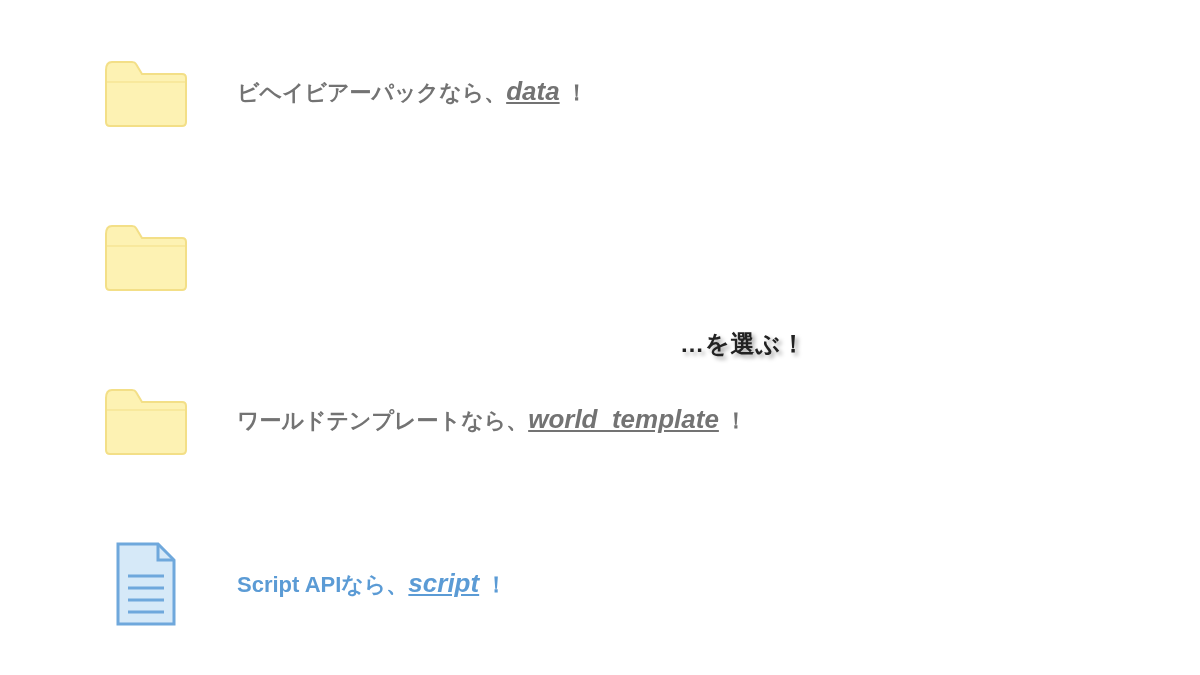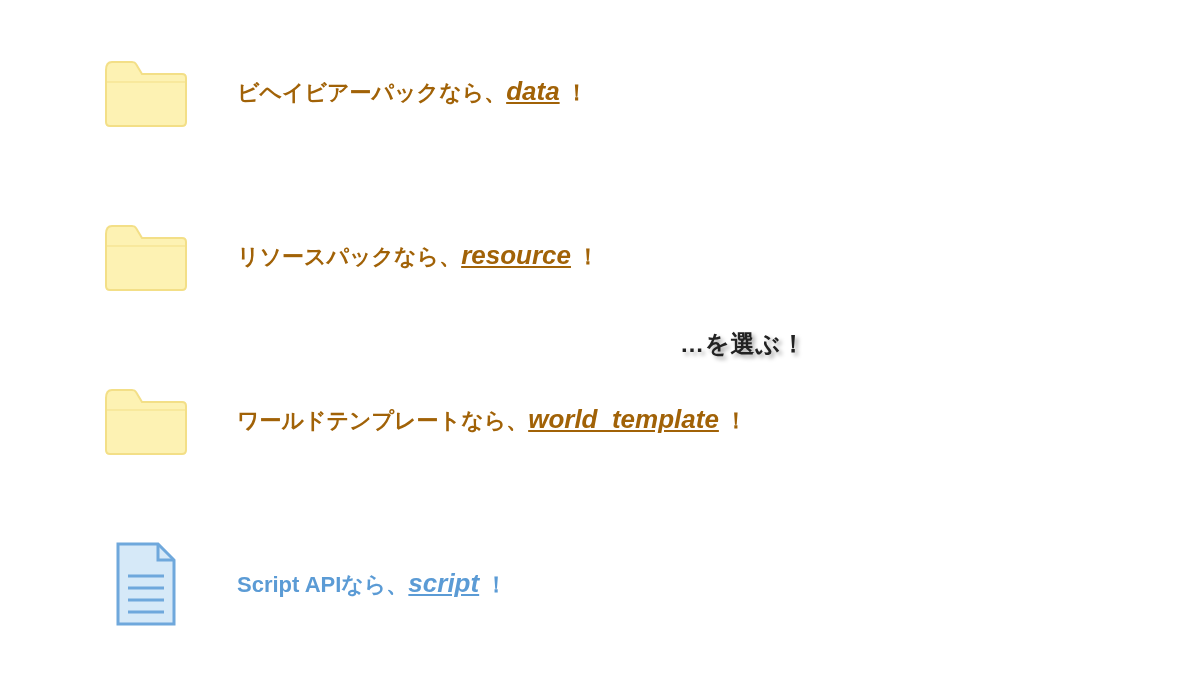--- a/index.html
+++ b/index.html
@@ -4,21 +4,21 @@
 <style>
   * { margin: 0; padding: 0; box-sizing: border-box; }
   html, body { width: 1200px; height: 675px; background: #ffffff; font-family: "Comic Sans MS", "Hiragino Maru Gothic ProN", "Yu Gothic", sans-serif; overflow: hidden; }
   .canvas { position: relative; width: 1200px; height: 675px; }
   .row { position: absolute; left: 100px; display: flex; align-items: center; }
   .row .icon-wrap { width: 92px; height: 92px; display: flex; align-items: center; justify-content: center; }
   .row .label { margin-left: 45px; font-size: 22px; font-weight: 700; white-space: nowrap; }
   .row .label .pref { font-weight: 700; }
   .row .label .key { font-style: italic; font-weight: 700; text-decoration: underline; font-size: 26px; }
   .row .label .excl { font-weight: 700; margin-left: 6px; }
-  .orange .label { color: #a16207; }
+  .orange .label { color: #737373; }
   .blue .label { color: #5b9bd5; }
   .choose { position: absolute; top: 328px; left: 680px; font-size: 24px; font-weight: 900; color: #222; font-family: "Hiragino Maru Gothic ProN", "Comic Sans MS", "Yu Gothic", sans-serif; text-shadow: 3px 3px 4px rgba(0,0,0,0.35); letter-spacing: 1px; }
 </style>
 </head>
 <body>
 
 <div class="canvas">
 
   <div class="row orange" style="top:46px">
     <div class="icon-wrap">
@@ -31,23 +31,20 @@
       <span class="pref">ビヘイビアーパックなら、</span><span class="key">data</span><span class="excl">！</span>
     </div>
   </div>
 
   <div class="row orange" style="top:210px">
     <div class="icon-wrap">
       <svg width="88" height="72" viewBox="0 0 88 72">
         <path d="M4 14 L4 66 Q4 70 8 70 L80 70 Q84 70 84 66 L84 22 Q84 18 80 18 L40 18 L34 8 Q33 6 30 6 L10 6 Q4 6 4 14 Z" fill="#fdf2b3" stroke="#f3df87" stroke-width="2"></path>
         <path d="M4 26 L84 26" stroke="#f3df87" stroke-width="1"></path>
       </svg>
-    </div>
-    <div class="label">
-      <span class="pref">リソースパックなら、</span><span class="key">resource</span><span class="excl">！</span>
     </div>
   </div>
 
   <div class="row blue" style="top:538px">
     <div class="icon-wrap">
       <svg width="72" height="88" viewBox="0 0 72 88">
         <path d="M8 4 L48 4 L64 20 L64 84 L8 84 Z" fill="#d6e9f8" stroke="#6fa8dc" stroke-width="3"></path>
         <path d="M48 4 L48 20 L64 20" fill="none" stroke="#6fa8dc" stroke-width="3"></path>
         <line x1="18" y1="36" x2="54" y2="36" stroke="#6fa8dc" stroke-width="3"></line>
         <line x1="18" y1="48" x2="54" y2="48" stroke="#6fa8dc" stroke-width="3"></line>

